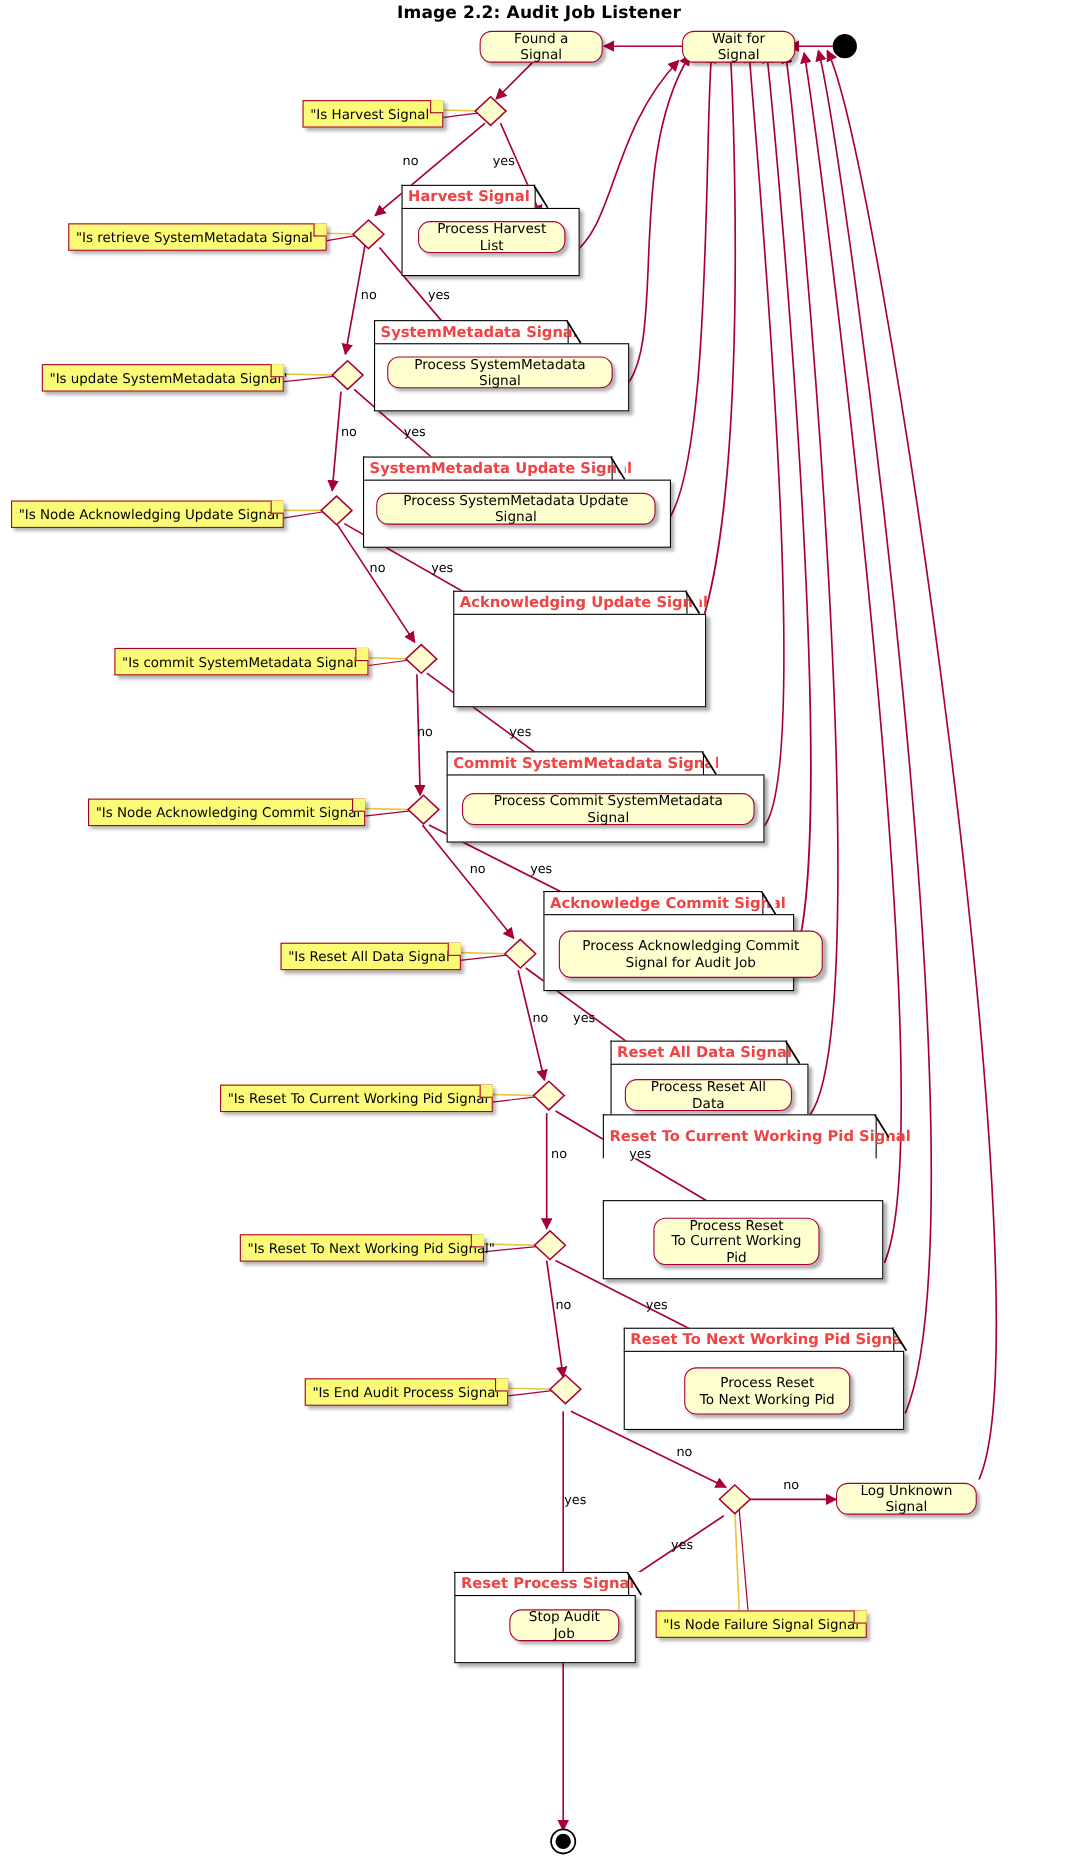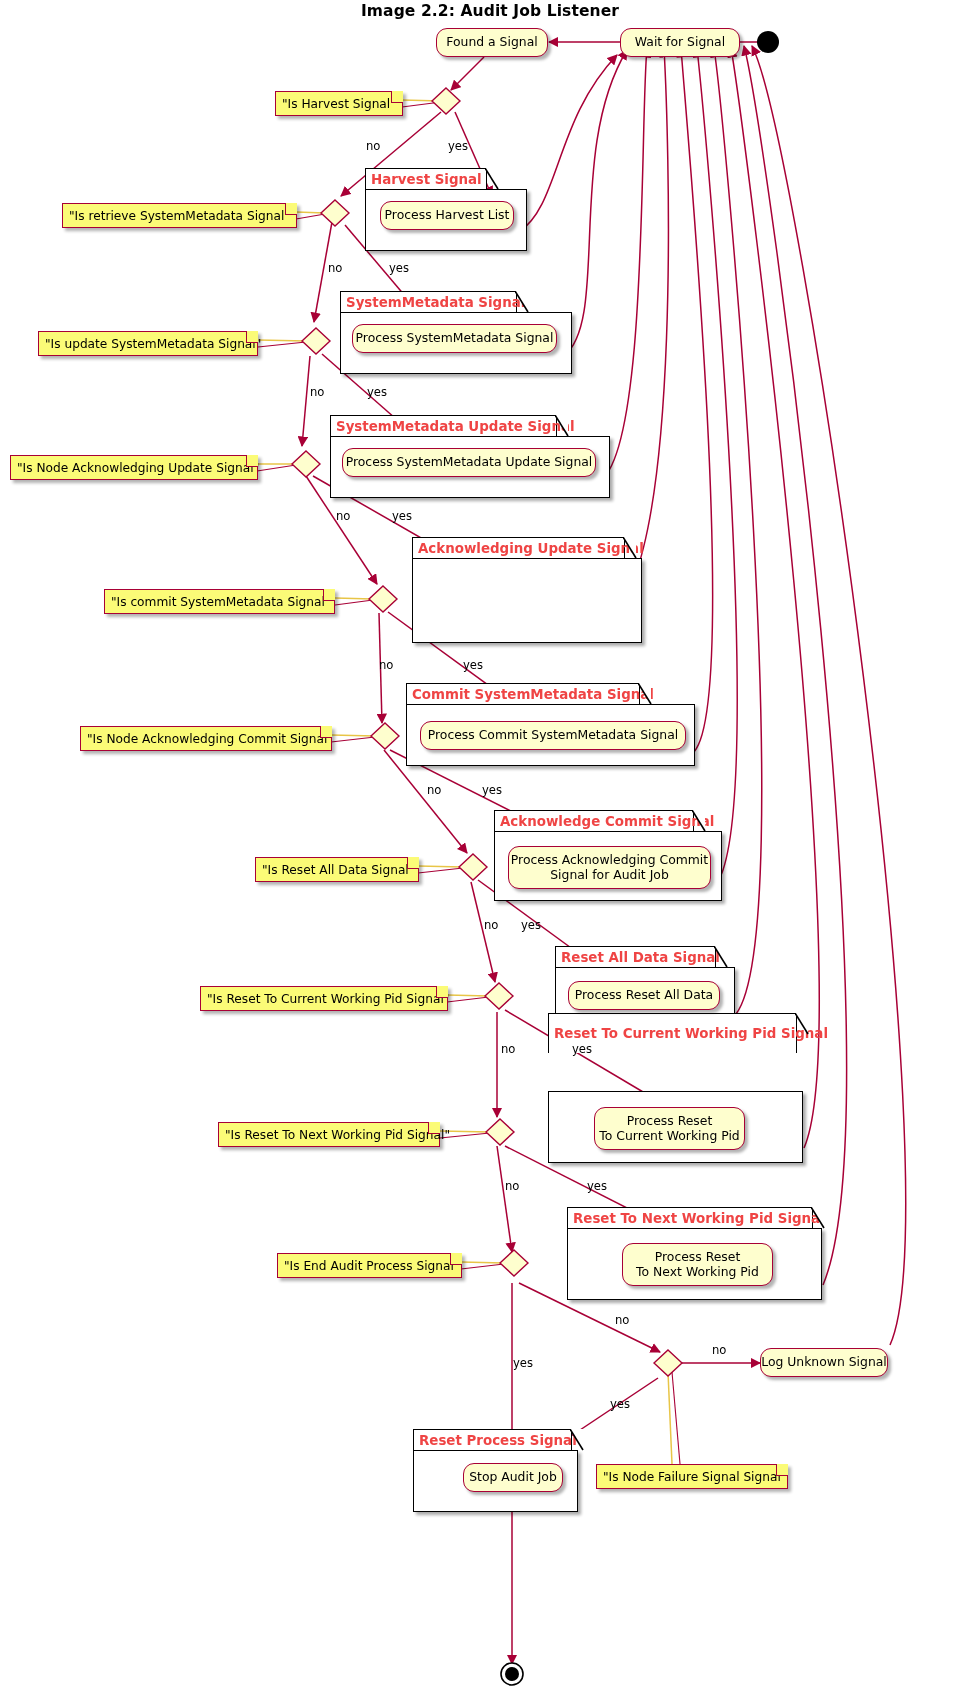--- a/index.html
+++ b/index.html
@@ -43,21 +43,21 @@
     border: 1.4px solid #A80036;
     border-radius: 11px;
     color: #000000;
     font-size: 12.4px;
     line-height: 14.6px;
     display: flex;
     align-items: center;
     justify-content: center;
     text-align: center;
     box-shadow: 3px 3px 3px rgba(0,0,0,0.30);
-    padding: 2px 0;
+    padding: 2px 12px;
     white-space: pre-line;
   }
   
   .frame {
     position: absolute;
     box-sizing: border-box;
     background: #ffffff;
     border: 1.6px solid #000000;
     box-shadow: 3px 3px 3px rgba(0,0,0,0.33);
   }
@@ -209,21 +209,21 @@
       <polygon points="668,1350 682,1363 668,1376 654,1363"></polygon>
     </g>
   </svg>
 
   <svg class="layer" viewBox="0 0 980 1701" style="z-index:3">
     <circle cx="768" cy="42" r="11" fill="#000000"></circle>
     <circle cx="512" cy="1674" r="11" fill="#ffffff" stroke="#000000" stroke-width="1.6"></circle>
     <circle cx="512" cy="1674" r="7" fill="#000000"></circle>
   </svg>
 
-  <div class="act" style="left:620px; top:28px; width:120px; height:29px; z-index:5;">Wait for Signal</div>
+  <div class="act" style="left:620px; top:28px; width:103px; height:29px; z-index:5;">Wait for Signal</div>
 
   <div class="act" style="left:436px; top:28px; width:112px; height:29px; z-index:5;">Found a Signal</div>
 
   <div class="act" style="left:760px; top:1348px; width:128px; height:29px; z-index:5;">Log Unknown Signal</div>
 
   <div class="frame-tab" style="left:365px; top:168px; width:122px; height:22px; z-index:4;">
     <span>Harvest Signal</span>
     <svg width="14" height="22" style="position:absolute; right:-13px; top:-1px;">
       <path d="M0,0 L13,21 L13,0 z" fill="#ffffff" stroke="none"></path>
       <path d="M0,0 L13,21" stroke="#000000" stroke-width="1.6" fill="none"></path>
@@ -272,21 +272,21 @@
   <div class="act" style="left:420px; top:721px; width:266px; height:29px; z-index:5;border-radius:11px;">Process Commit SystemMetadata Signal</div>
 
   <div class="frame-tab" style="left:494px; top:810px; width:200px; height:22px; z-index:4;">
     <span>Acknowledge Commit Signal</span>
     <svg width="14" height="22" style="position:absolute; right:-13px; top:-1px;">
       <path d="M0,0 L13,21 L13,0 z" fill="#ffffff" stroke="none"></path>
       <path d="M0,0 L13,21" stroke="#000000" stroke-width="1.6" fill="none"></path>
     </svg>
   </div>
   <div class="frame" style="left:494px; top:831px; width:228px; height:70px; z-index:4;"></div>
-  <div class="act" style="left:508px; top:846px; width:203px; height:43px; z-index:5;">Process Acknowledging Commit
+  <div class="act" style="left:508px; top:846px; width:240px; height:43px; z-index:5;">Process Acknowledging Commit
 Signal for Audit Job</div>
 
   <div class="frame-tab" style="left:555px; top:946px; width:161px; height:22px; z-index:4;">
     <span>Reset All Data Signal</span>
     <svg width="14" height="22" style="position:absolute; right:-13px; top:-1px;">
       <path d="M0,0 L13,21 L13,0 z" fill="#ffffff" stroke="none"></path>
       <path d="M0,0 L13,21" stroke="#000000" stroke-width="1.6" fill="none"></path>
     </svg>
   </div>
   <div class="frame" style="left:555px; top:967px; width:180px; height:62px; z-index:4;"></div>

